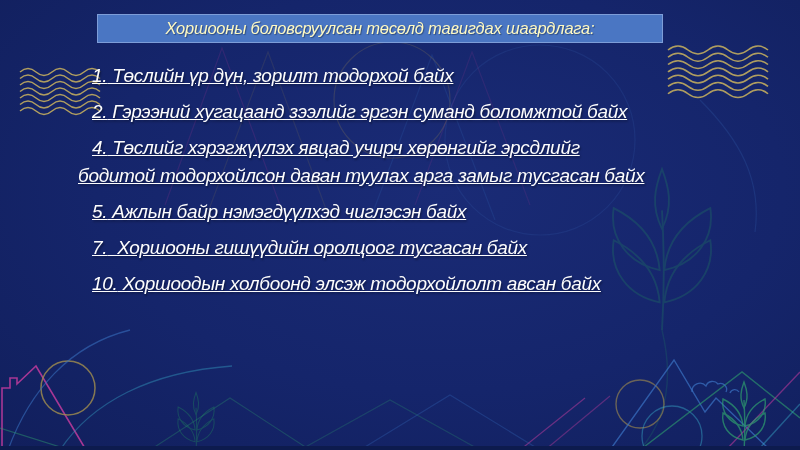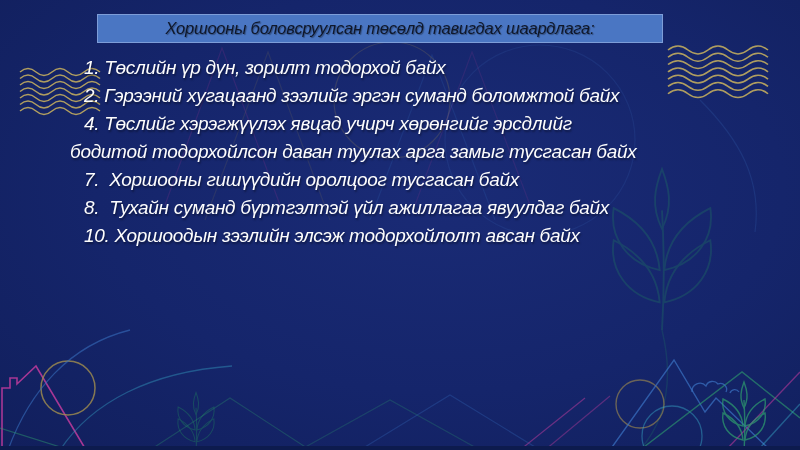--- a/index.html
+++ b/index.html
@@ -8,29 +8,29 @@
     background:radial-gradient(ellipse at 55% 42%, #1a2b76 0%, #15256b 55%, #111f5c 100%);
     font-family:"Liberation Sans", sans-serif;
   }
   .art{position:absolute;left:0;top:0;z-index:0;pointer-events:none;}
   .title-banner{
     position:absolute;left:97px;top:14px;width:566px;height:29px;z-index:2;
     background:#4a76c3;border:1px solid #7d9dd8;box-sizing:border-box;
     display:flex;align-items:center;justify-content:center;
   }
   .title-banner span{
-    color:#0f172a;font-style:italic;font-size:16.5px;letter-spacing:-0.2px;
+    color:#fef9c3;font-style:italic;font-size:16.5px;letter-spacing:-0.2px;
     text-shadow:1px 1px 1px rgba(0,0,0,.35);white-space:nowrap;
   }
   .req-list{
     position:absolute;left:70px;top:54px;width:718px;z-index:2;
     color:#fdfdfd;font-style:italic;font-size:19px;line-height:28px;
     letter-spacing:-0.3px;text-shadow:1px 1.5px 2px rgba(0,0,0,.4);
   }
-  .item{margin:0;text-indent:14px;}
+  .item{margin:8px;text-indent:14px;text-decoration:underline;}
   .item .txt{white-space:pre-wrap;}
   .bottom-strip{position:absolute;left:0;bottom:0;width:800px;height:4px;background:#0d1b4e;z-index:1;}
 </style>
 </head>
 <body>
 
 <div class="stage">
 
   <svg class="art" width="800" height="450" viewBox="0 0 800 450">
     <defs>
@@ -117,19 +117,19 @@
 
   <div class="title-banner">
     <span>Хоршооны боловсруулсан төсөлд тавигдах шаардлага:</span>
   </div>
 
   <div class="req-list">
     <p class="item"><span class="num">1.</span><span class="txt"> Төслийн үр дүн, зорилт тодорхой байх</span></p>
     <p class="item"><span class="num">2.</span><span class="txt"> Гэрээний хугацаанд зээлийг эргэн суманд боломжтой байх</span></p>
     <p class="item"><span class="num">4.</span><span class="txt"> Төслийг хэрэгжүүлэх явцад учирч хөрөнгийг эрсдлийг
 бодитой тодорхойлсон даван туулах арга замыг тусгасан байх</span></p>
+    <p class="item"><span class="num">5.</span><span class="txt"> Ажлын байр нэмэгдүүлхэд чиглэсэн байх</span></p>
     <p class="item"><span class="num">7.</span><span class="txt">&nbsp; Хоршооны гишүүдийн оролцоог тусгасан байх</span></p>
-    <p class="item"><span class="num">8.</span><span class="txt">&nbsp; Тухайн суманд бүртгэлтэй үйл ажиллагаа явуулдаг байх</span></p>
-    <p class="item"><span class="num">10.</span><span class="txt"> Хоршоодын зээлийн элсэж тодорхойлолт авсан байх</span></p>
+    <p class="item"><span class="num">10.</span><span class="txt"> Хоршоодын холбоонд элсэж тодорхойлолт авсан байх</span></p>
   </div>
 
   <div class="bottom-strip"></div>
 </div>
 
 </body></html>

